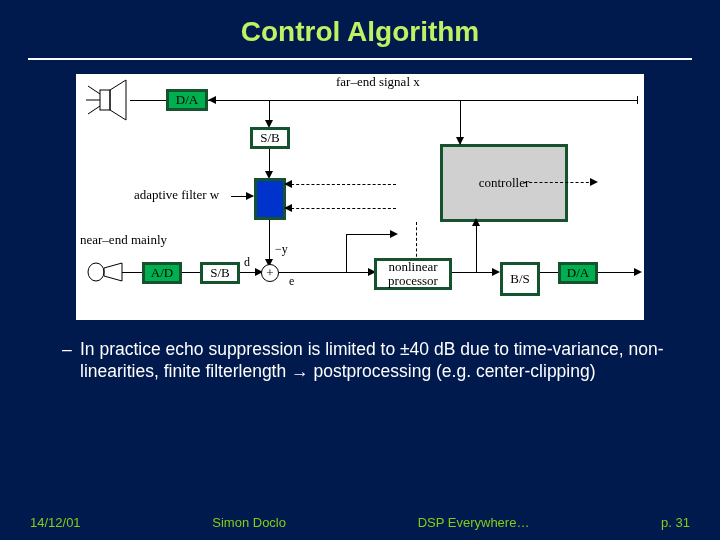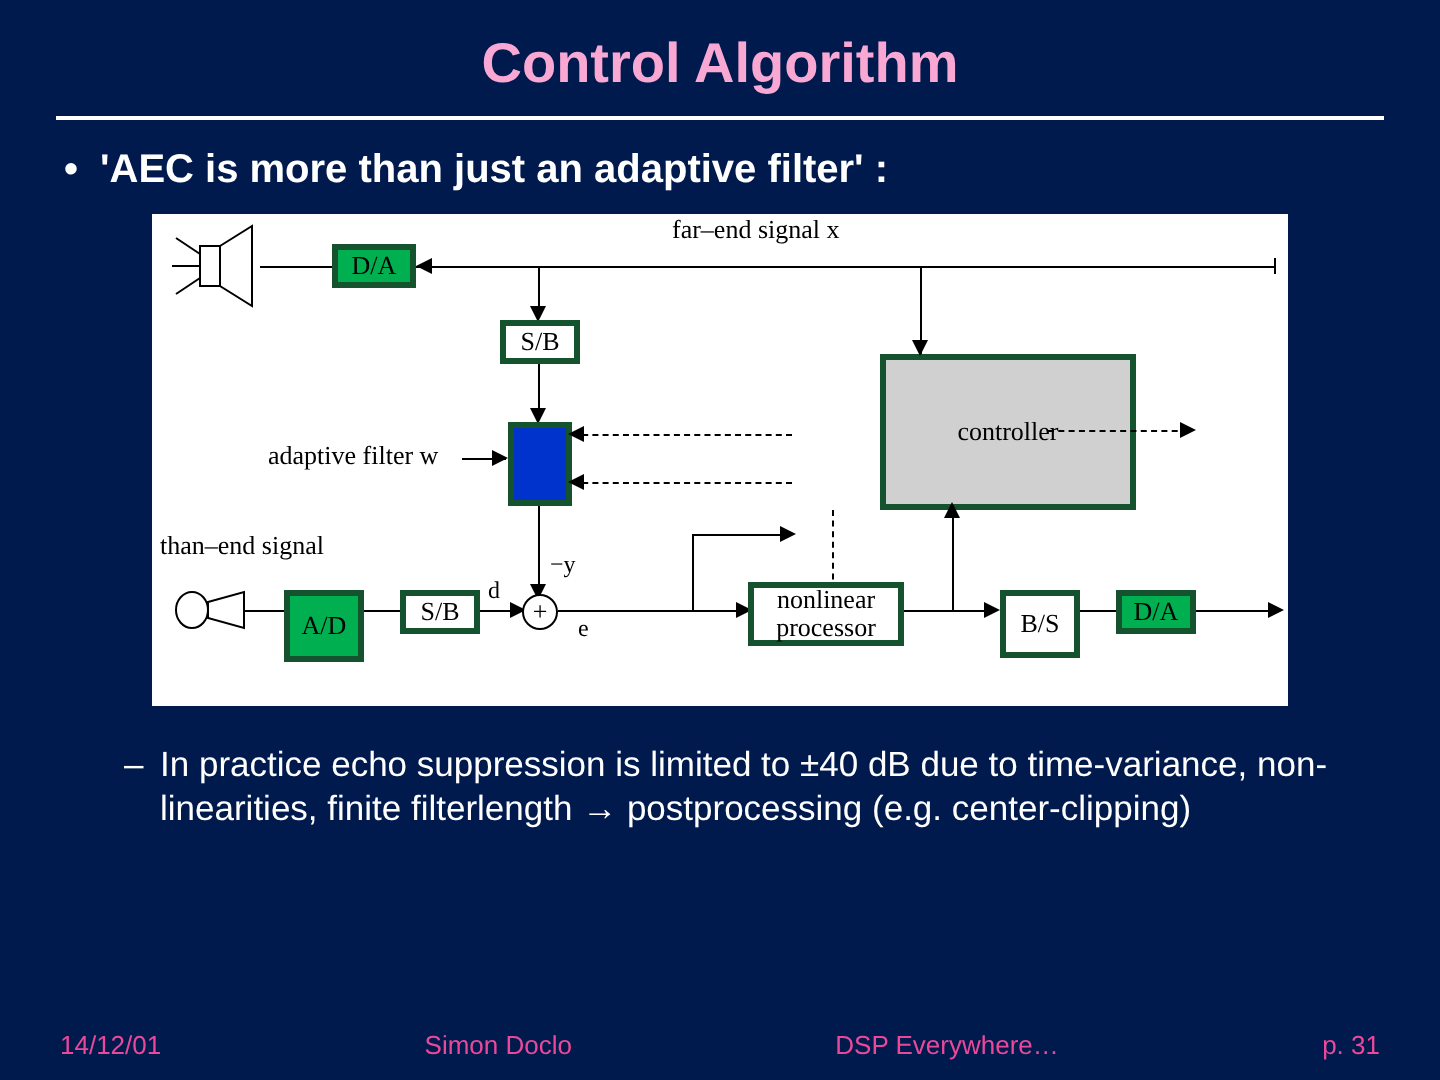--- a/index.html
+++ b/index.html
@@ -9,21 +9,21 @@
     background: #001a4d;
     font-family: Arial, Helvetica, sans-serif;
     color: #fff;
     position: relative;
     overflow: hidden;
   }
   .title {
     text-align: center;
     font-size: 28px;
     font-weight: bold;
-    color: #f9a8d4;
+    color: #bef264;
     padding-top: 16px;
     padding-bottom: 10px;
     border-radius: 15px;
   }
   .hr {
     border: none;
     border-top: 2.5px solid #fff;
     margin: 0 28px 14px 28px;
   }
   .content {
@@ -64,33 +64,30 @@
   .sub-list { font-size:17.5px; line-height:1.28; padding-left:34px; }
   .sub-list li { margin-bottom:3px; list-style:none; position:relative; padding-left:18px;}
   .sub-list li::before { content:"–"; position:absolute; left:0; }
   .footer {
     position:absolute;
     left:0; right:0; bottom:10px;
     display:flex;
     justify-content:space-between;
     padding:0 30px;
     font-size:13px;
-    color:#ec4899;
+    color:#84cc16;
   }
 </style>
 </head>
 <body>
 
 <div class="title">Control Algorithm</div>
 <hr class="hr">
 
 <div class="content">
-  <div class="bullet1">
-    <span class="dot">•</span><span>'AEC is more than just an adaptive filter' :</span>
-  </div>
 
   <div class="diagram-wrap">
 
     <svg style="left:6px;top:2px;width:48px;height:48px;">
       <rect x="18" y="14" width="10" height="20" fill="none" stroke="#000"></rect>
       <polygon points="28,14 44,4 44,44 28,34" fill="none" stroke="#000"></polygon>
       <line x1="6" y1="10" x2="18" y2="18" stroke="#000"></line>
       <line x1="4" y1="24" x2="18" y2="24" stroke="#000"></line>
       <line x1="6" y1="38" x2="18" y2="30" stroke="#000"></line>
     </svg>
@@ -131,30 +128,30 @@
     <div class="arrow-l" style="left:208px;top:106px;"></div>
     <div class="dash" style="left:210px;top:134px;width:110px;"></div>
     <div class="arrow-l" style="left:208px;top:130px;"></div>
 
     <div class="dashv" style="left:340px;top:148px;height:40px;"></div>
     <div class="arrow-d" style="left:336px;top:185px;"></div>
 
     <div class="dash" style="left:448px;top:108px;width:70px;"></div>
     <div class="arrow-r" style="left:514px;top:104px;"></div>
 
-    <span class="lbl" style="left:4px;top:158px;">than–end signal</span>
+    <span class="lbl" style="left:4px;top:158px;">near–end mainly</span>
 
     <svg style="left:10px;top:184px;width:40px;height:30px;">
       <ellipse cx="10" cy="14" rx="8" ry="9" fill="none" stroke="#000"></ellipse>
       <polygon points="18,10 36,5 36,23 18,18" fill="none" stroke="#000"></polygon>
     </svg>
 
     <div class="line hline" style="left:46px;top:198px;width:20px;"></div>
 
-    <div class="box green" style="left:66px;top:188px;width:40px;height:36px;">A/D</div>
+    <div class="box green" style="left:66px;top:188px;width:40px;height:22px;">A/D</div>
     <div class="line hline" style="left:106px;top:198px;width:18px;"></div>
 
     <div class="box" style="left:124px;top:188px;width:40px;height:22px;">S/B</div>
     <div class="line hline" style="left:164px;top:198px;width:20px;"></div>
     <span class="lbl small" style="left:168px;top:181px;">d</span>
     <div class="arrow-r" style="left:179px;top:194px;"></div>
 
     <div class="circle" style="left:185px;top:190px;">+</div>
 
     <div class="line hline" style="left:203px;top:198px;width:93px;"></div>

